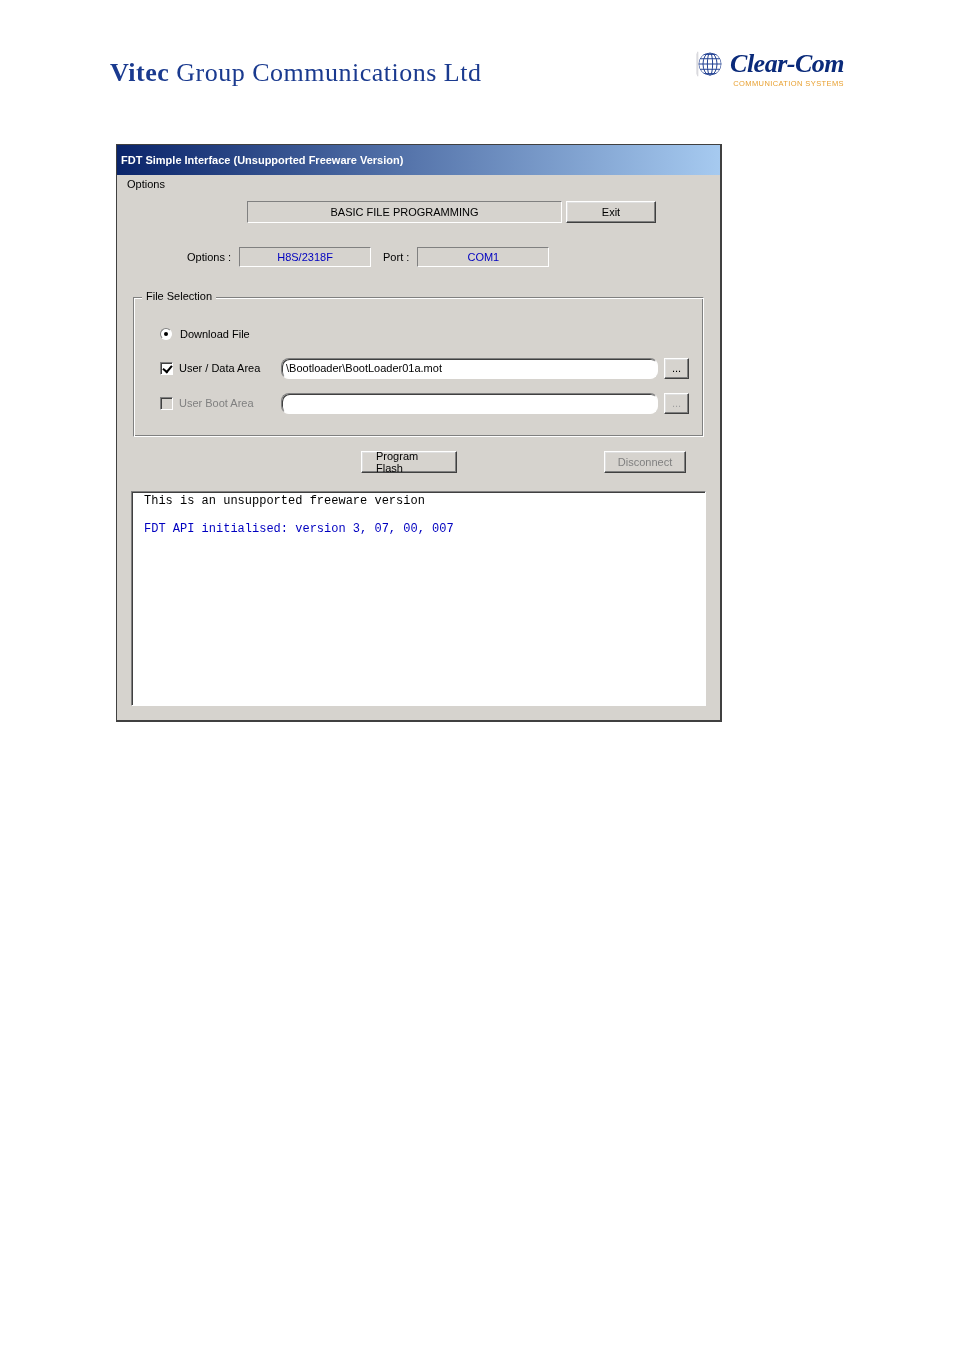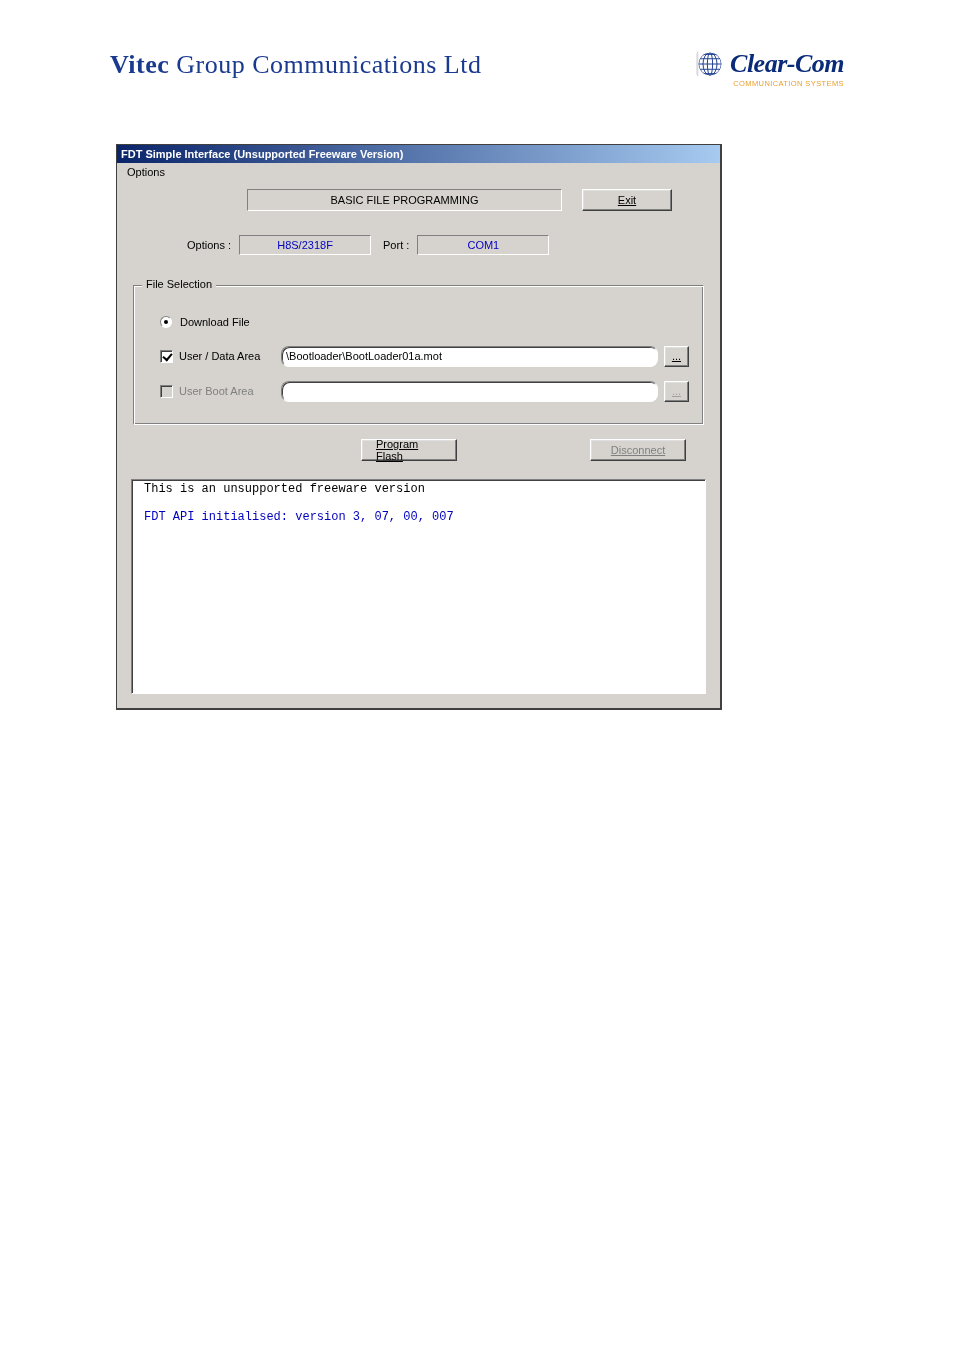--- a/index.html
+++ b/index.html
@@ -6,21 +6,21 @@
   body {
     margin: 0;
     padding: 0;
     background: #ffffff;
     font-family: "Tahoma", "MS Sans Serif", Arial, sans-serif;
     width: 954px;
   }
   .page-header {
     display: flex;
     justify-content: space-between;
-    align-items: flex-start;
+    align-items: flex-end;
     padding: 50px 110px 20px 110px;
     gap: 20px;
   }
   .vitec-logo {
     font-family: "Georgia", "Times New Roman", serif;
     font-size: 26px;
     color: #1a3a8f;
     letter-spacing: 0.5px;
   }
   .vitec-logo .bold { font-weight: bold; }
@@ -59,21 +59,21 @@
     width: 606px;
   }
   .window {
     border: 1px solid #404040;
     border-right: 2px solid #404040;
     border-bottom: 2px solid #404040;
     background: #d6d3ce;
     font-size: 11px;
   }
   .titlebar {
-    height: 18px;
+    height: 30px;
     background: linear-gradient(to right, #0a246a, #a6caf0);
     color: #fff;
     font-weight: bold;
     font-size: 11px;
     line-height: 18px;
     padding: 0 4px;
     display: flex;
     align-items: center;
   }
   .menubar {
@@ -81,21 +81,21 @@
     padding: 2px 6px;
     font-size: 11px;
   }
   .menu-item { display: inline-block; padding: 1px 4px; }
   .client {
     padding: 8px 14px 14px 14px;
   }
   .program-label-wrap {
     display: flex; align-items: center;
     margin-bottom: 24px;
-    gap: 20px;
+    gap: 4px;
   }
   .program-label {
     flex: 0 0 auto;
     margin-left: 116px;
     width: 315px;
     height: 22px;
     border-top: 1px solid #808080;
     border-left: 1px solid #808080;
     border-right: 1px solid #ffffff;
     border-bottom: 1px solid #ffffff;
@@ -114,21 +114,20 @@
     border-top: 1px solid #ffffff;
     border-left: 1px solid #ffffff;
     border-right: 1px solid #404040;
     border-bottom: 1px solid #404040;
     box-shadow: inset -1px -1px 0 #808080, inset 1px 1px 0 #dfdfdf;
     font-size: 11px;
     color: #000;
     padding: 0 14px;
     cursor: pointer;
     user-select: none;
-    text-decoration: underline;
   }
   .btn.disabled { color: #808080; cursor: default; }
   .btn.small { width: 25px; padding: 0; height: 21px; }
   .btn.small.disabled { color: #a0a0a0; }
 
   .device-row {
     display: flex;
     align-items: center;
     gap: 8px;
     margin-left: 56px;
@@ -348,21 +347,21 @@
         <div class="file-row" style="margin-bottom:4px;">
           <span class="chk disabled"></span>
           <span class="chk-label field-label disabled">User Boot Area</span>
           <input class="text-input" type="text" disabled="" value="" style="">
           <span class="btn small disabled">...</span>
         </div>
       </div>
 
       <div class="action-row">
         <span class="btn" style="width:96px;">Program Flash</span>
-        <span class="btn disabled" style="width:96px;">Disconnect</span>
+        <span class="btn disabled" style="width:82px;">Disconnect</span>
       </div>
 
       <div class="log-area"><span class="log-line1">This is an unsupported freeware version</span>
 
 <span class="log-line2">FDT API initialised: version 3, 07, 00, 007</span></div>
 
     </div>
   </div>
 </div>
 

